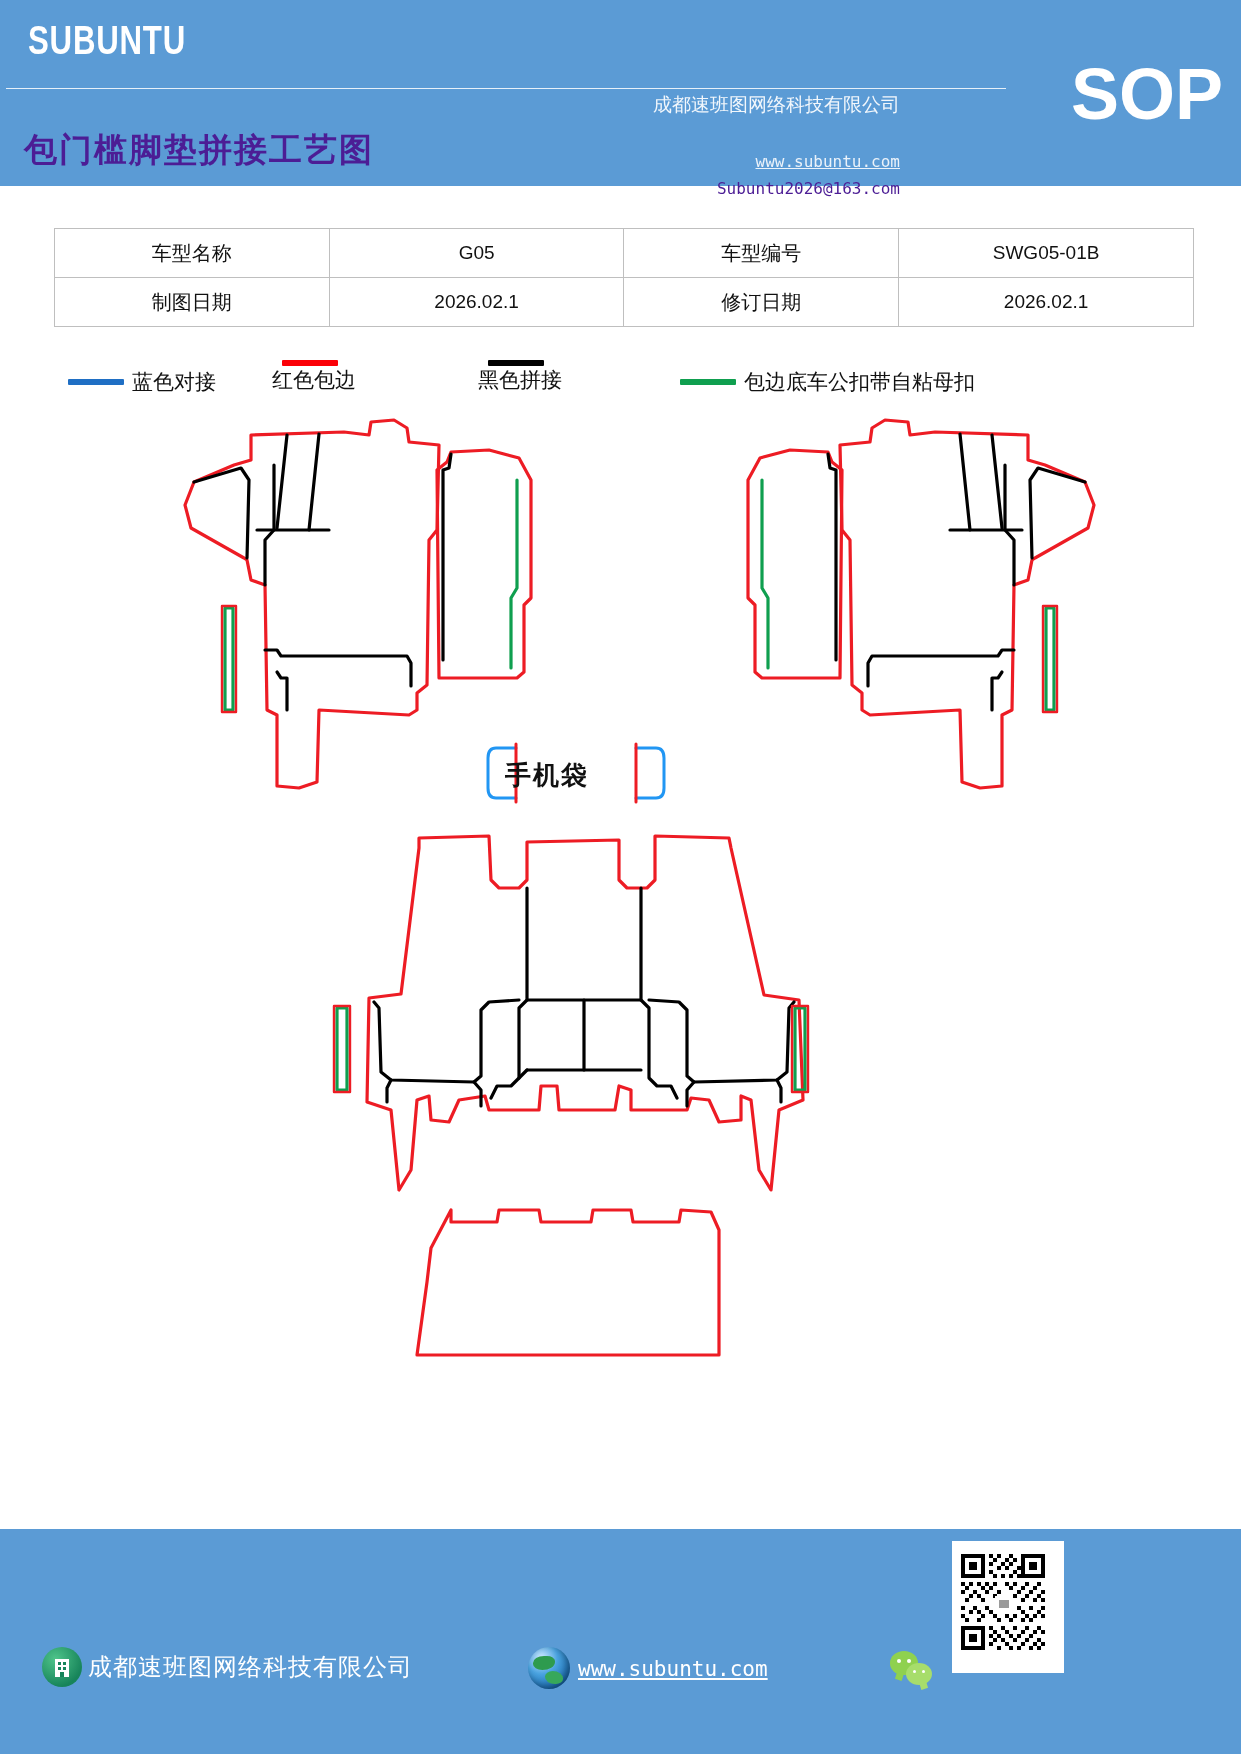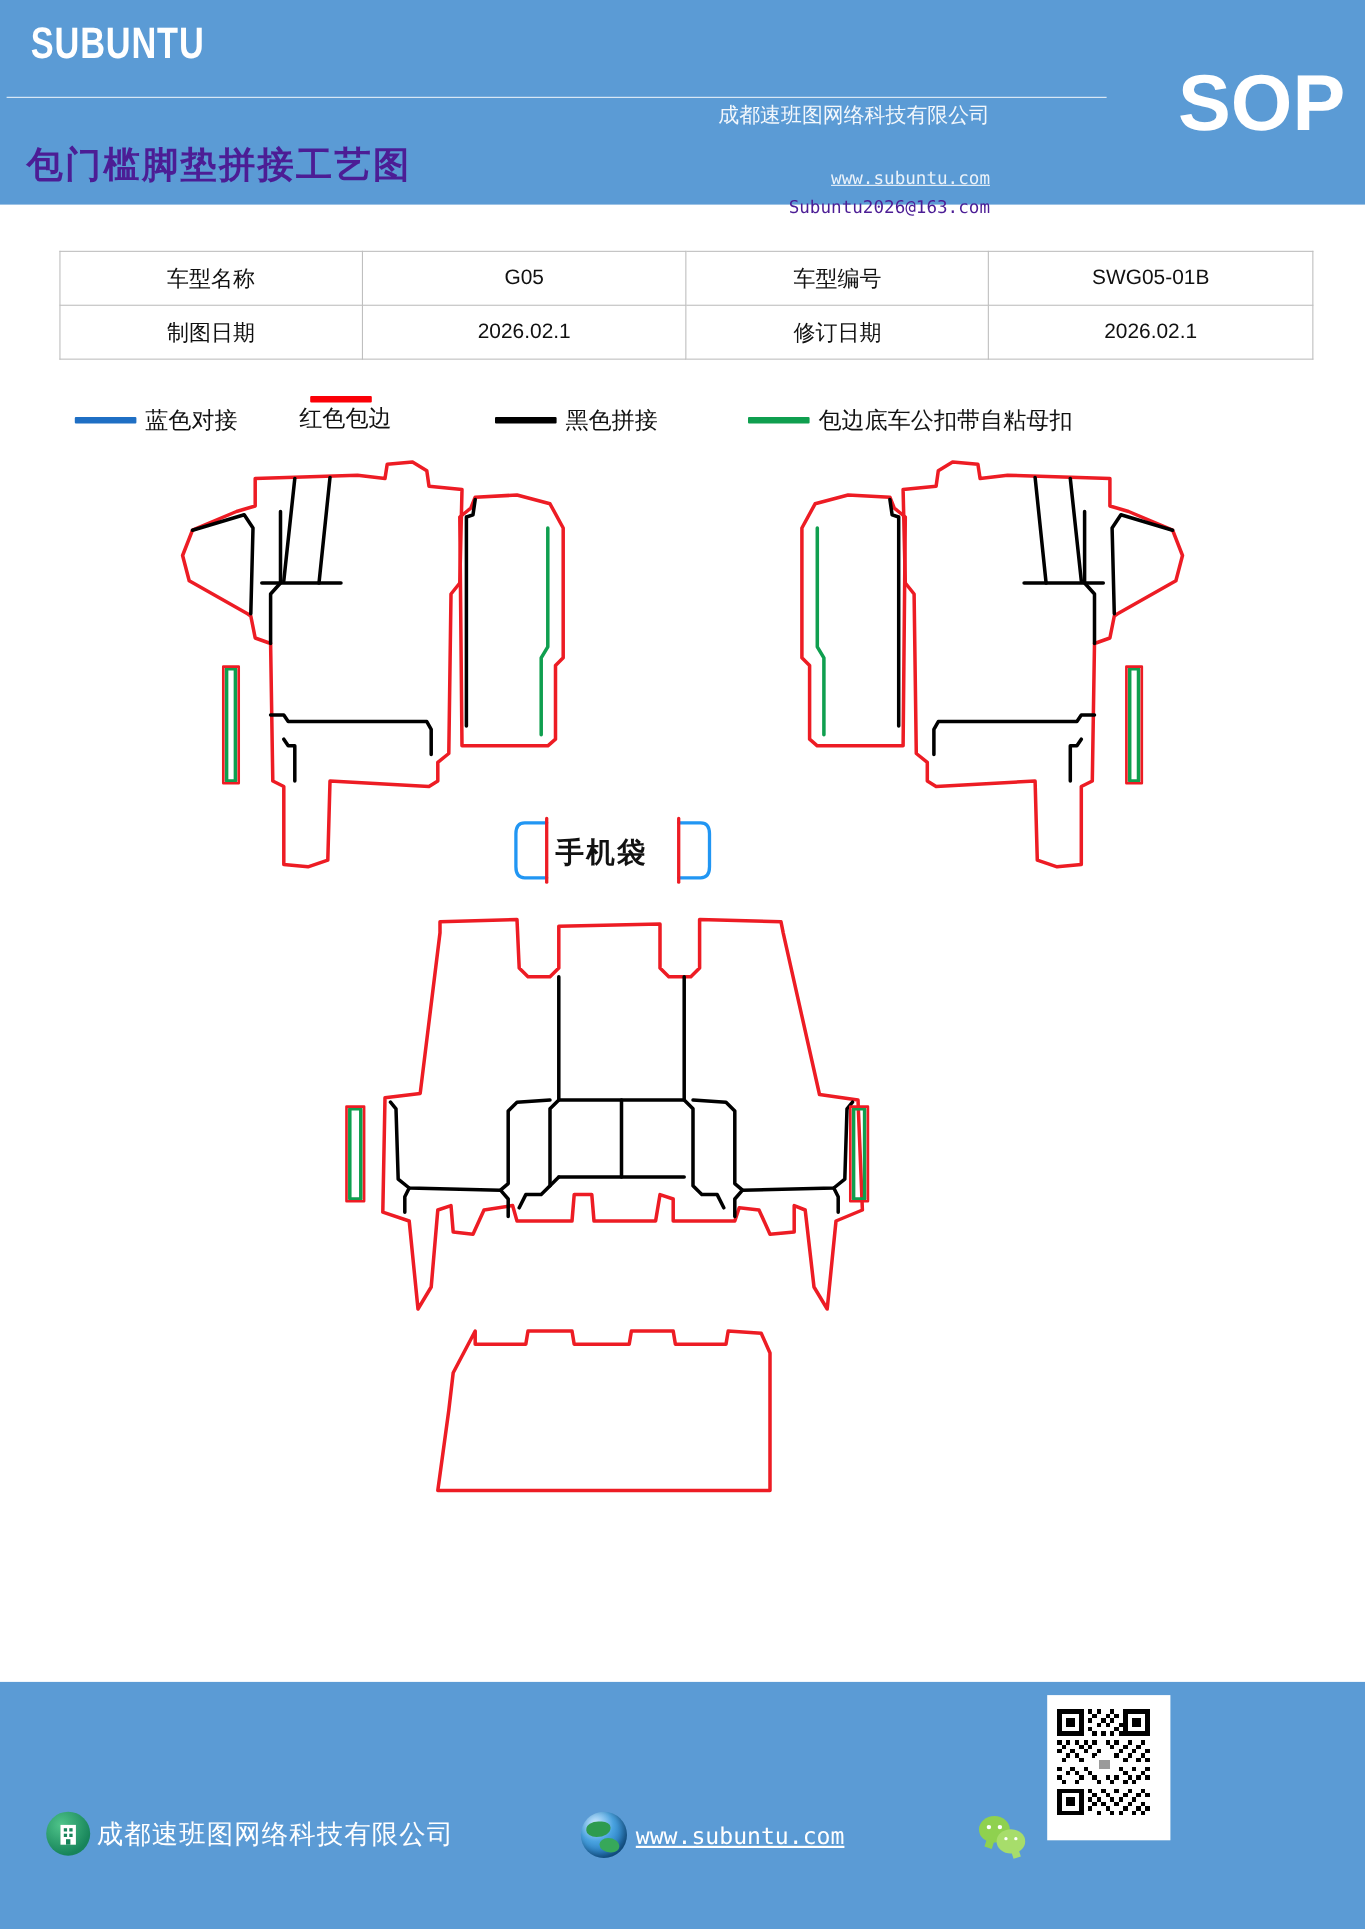--- a/index.html
+++ b/index.html
@@ -66,21 +66,21 @@
 
   
   .legend{
     position:absolute;left:0;top:360px;width:1152px;height:44px;padding-left:40px;
   }
   .lg-item{position:absolute;top:0;display:flex;align-items:center;height:44px;}
   .lg-swatch{width:56px;height:6px;border-radius:1px;margin-right:8px;}
   .lg-text{font-size:21px;color:#111;font-family:"DejaVu Sans","Liberation Sans",sans-serif;}
 
   
-  .canvas{position:absolute;left:0;top:410px;width:1095px;height:1030px;}
+  .canvas{position:absolute;left:0;top:410px;width:1095px;height:1030px;padding-left:19px;}
   .pocket-label{
     position:absolute;left:505px;top:348px;
     font-size:26px;font-weight:bold;color:#111;letter-spacing:2px;
     font-family:"DejaVu Sans","Liberation Sans",sans-serif;
   }
 
   
   .footer{
     position:absolute;left:0;bottom:0;width:1241px;height:225px;
     background:#5b9bd5;
@@ -164,21 +164,21 @@
 
 <div class="legend">
   <div class="lg-item" style="left:68px;">
     <span class="lg-swatch" style="background:#1f6fc4"></span>
     <span class="lg-text">蓝色对接</span>
   </div>
   <div class="lg-item" style="left:272px;flex-direction:column;">
     <span class="lg-swatch" style="background:#fb0007"></span>
     <span class="lg-text">红色包边</span>
   </div>
-  <div class="lg-item" style="left:450px;">
+  <div class="lg-item" style="left:478px;flex-direction:column;">
     <span class="lg-swatch" style="background:#000000"></span>
     <span class="lg-text">黑色拼接</span>
   </div>
   <div class="lg-item" style="left:680px;">
     <span class="lg-swatch" style="background:#0f9f4f"></span>
     <span class="lg-text">包边底车公扣带自粘母扣</span>
   </div>
 </div>
 
 <div class="canvas">

